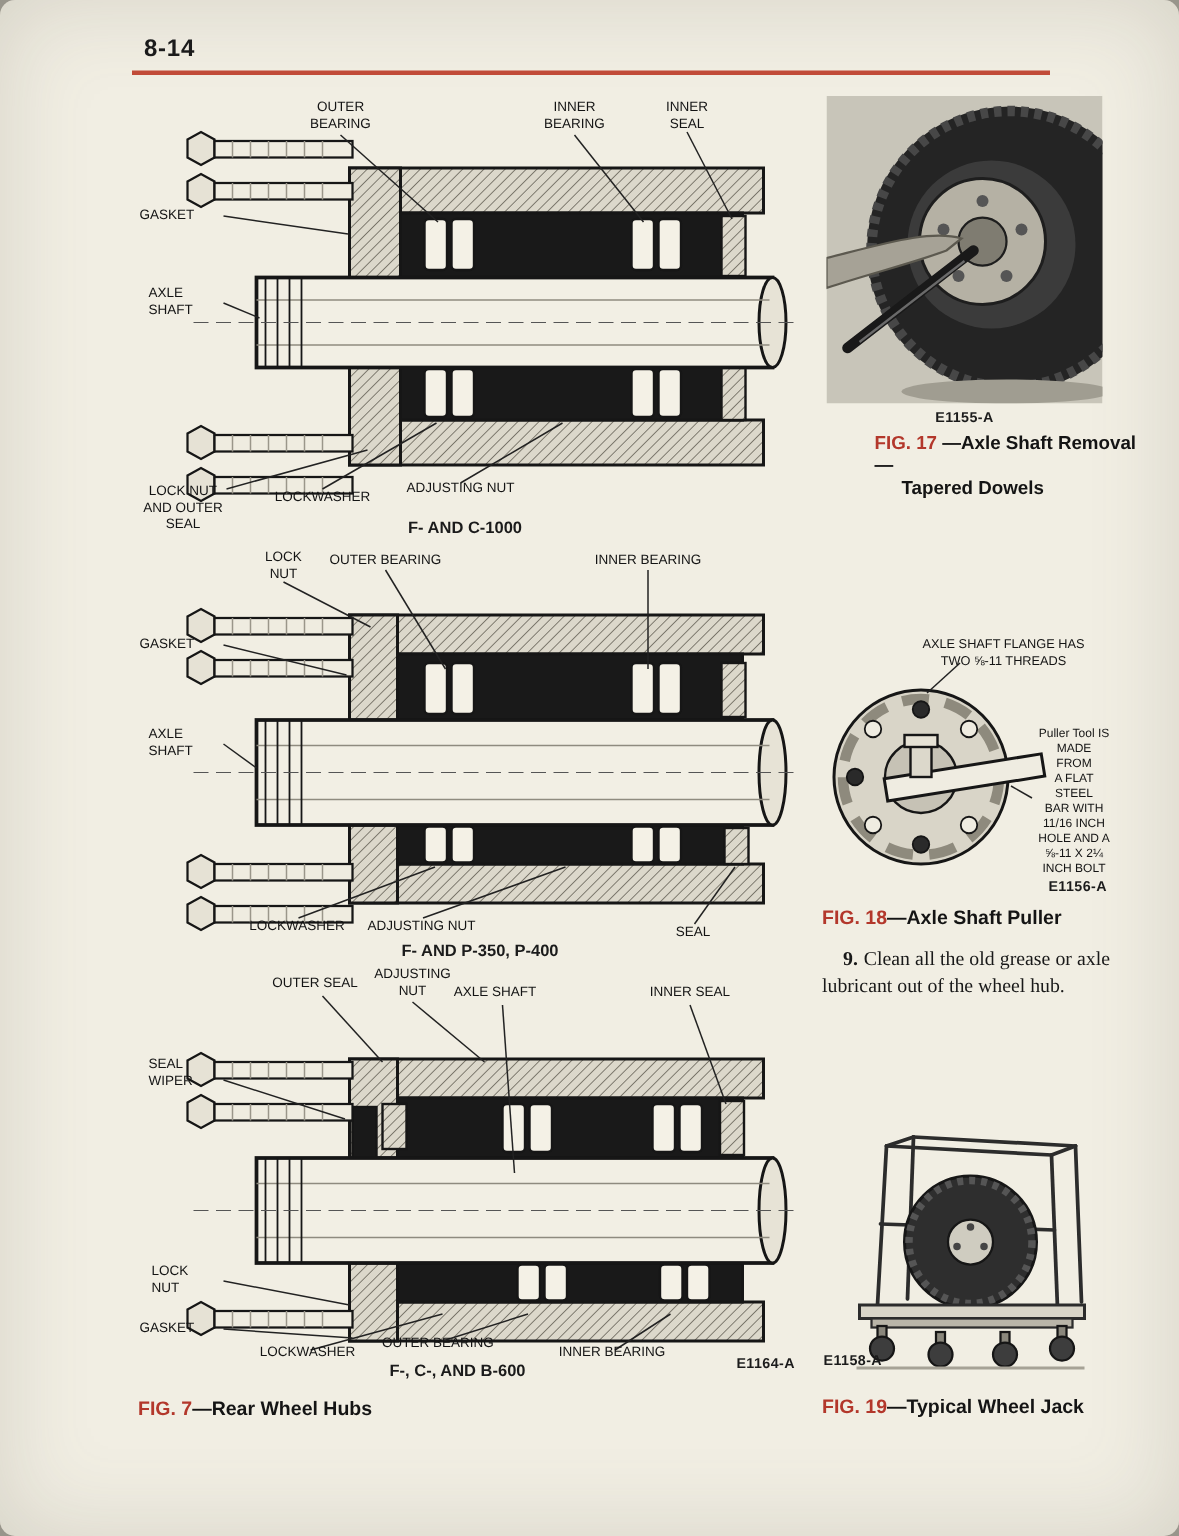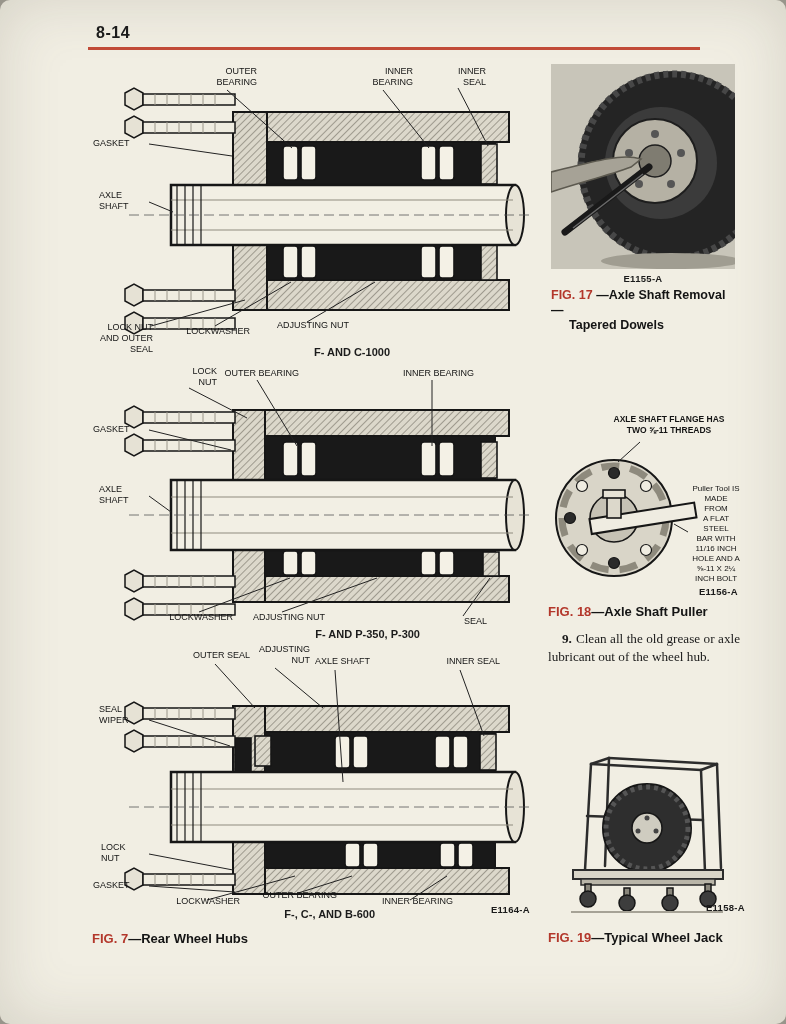--- a/index.html
+++ b/index.html
@@ -14,23 +14,23 @@
   .hdr-title .grp{font-size:15.5px}
   .hdr-title .sep{margin:0 4px}
   .hdr-title .red{color:#b3372b}
   .rule{position:absolute;left:88px;top:47px;width:612px;height:3px;background:#c14b38}
   
   .diag{position:absolute;left:85px;width:452px}
   #d1{top:60px;height:302px}
   #d2{top:362px;height:280px}
   #d3{top:642px;height:290px}
   .diag svg{position:absolute;inset:0;width:100%;height:100%}
-  .lbl{position:absolute;font-size:9px;line-height:1.22;text-align:right;white-space:pre-line;color:#141414}
+  .lbl{position:absolute;font-size:9px;line-height:1.22;text-align:center;white-space:pre-line;color:#141414}
   .lbl.r{text-align:left}
-  .sub{position:absolute;font-size:11px;font-weight:bold;text-align:right;white-space:pre}
+  .sub{position:absolute;font-size:11px;font-weight:bold;text-align:center;white-space:pre}
   .codeno{position:absolute;font-size:9.5px;font-weight:bold;letter-spacing:.3px}
   .caption{position:absolute;font-size:13px;font-weight:bold;color:#141414}
   .caption .figno{color:#b3372b}
   .cap2{display:block;margin-left:18px}
   
   .rc{position:absolute}
   .photo{position:absolute}
   .photo svg{width:100%;height:100%;display:block}
   .body-text{position:absolute;font-family:"Liberation Serif",serif;font-size:13.2px;line-height:1.38;
              text-align:justify;color:#191919}
@@ -218,21 +218,21 @@
     <span class="lbl" style="left:76px;top:4px;width:56px">LOCK
 NUT</span>
     <span class="lbl" style="left:130px;top:6px;width:84px">OUTER BEARING</span>
     <span class="lbl" style="left:305px;top:6px;width:84px">INNER BEARING</span>
     <span class="lbl r" style="left:8px;top:62px;width:54px">GASKET</span>
     <span class="lbl r" style="left:14px;top:122px;width:48px">AXLE
 SHAFT</span>
     <span class="lbl" style="left:78px;top:250px;width:70px">LOCKWASHER</span>
     <span class="lbl" style="left:152px;top:250px;width:88px">ADJUSTING NUT</span>
     <span class="lbl" style="left:352px;top:254px;width:50px">SEAL</span>
-    <span class="sub" style="left:135px;top:266px;width:200px">F- AND P-350, P-300</span>
+    <span class="sub" style="left:135px;top:266px;width:200px">F- AND P-350, P-400</span>
   </div>
 
   <div class="diag" id="d3">
     <svg viewBox="0 0 452 290">
       <defs>
         <pattern id="ph3" width="5" height="5" patternUnits="userSpaceOnUse" patternTransform="rotate(45)">
           <rect width="5" height="5" fill="#dcd8cb"></rect>
             <line x1="0" y1="0" x2="0" y2="5" stroke="#6b675c" stroke-width="1.1"></line>
         </pattern>
       </defs>
@@ -336,28 +336,28 @@
         <circle cx="88" cy="120" r="4"></circle>
           <circle cx="78" cy="89" r="4"></circle>
       </g>
       <path d="M0,128 C30,118 56,112 80,103 L90,95 C70,89 40,98 0,108 Z" fill="#a6a296" stroke="#5c594f" stroke-width="1.5"></path>
       <line x1="14" y1="168" x2="98" y2="103" stroke="#191919" stroke-width="7" stroke-linecap="round"></line>
       <line x1="22" y1="164" x2="92" y2="110" stroke="#6a6a6a" stroke-width="1.5"></line>
       <ellipse cx="120" cy="197" rx="70" ry="8" fill="#a09d91"></ellipse>
     </svg>
   </div>
   <span class="codeno" style="left:551px;top:273px;width:184px;text-align:center">E1155-A</span>
-  <p class="caption" style="left:551px;top:288px;width:186px;font-size:12.5px;line-height:1.2">
+  <p class="caption" style="left:583px;top:288px;width:186px;font-size:12.5px;line-height:1.2">
     <span class="figno">FIG. 17</span><span> —Axle Shaft Removal—</span>
     <span class="cap2">Tapered Dowels</span>
   </p>
 
 
   <div class="rc" style="left:548px;top:412px;width:192px;height:190px">
-    <span class="f18-lbl" style="left:50px;top:2px;width:142px;font-weight:bold">AXLE SHAFT FLANGE HAS
+    <span class="f18-lbl" style="left:50px;top:12px;width:142px;font-weight:normal">AXLE SHAFT FLANGE HAS
 TWO ⅝-11 THREADS</span>
     <svg style="position:absolute;left:0;top:26px;width:150px;height:152px" viewBox="0 0 150 152">
       <circle cx="66" cy="80" r="58" fill="#d9d5c8" stroke="#161616" stroke-width="2"></circle>
       <circle cx="66" cy="80" r="52" fill="none" stroke="#8e8a7d" stroke-width="7" stroke-dasharray="18 11"></circle>
       <g stroke="#161616" stroke-width="1.2">
         <circle cx="66" cy="35" r="5.5" fill="#2a2a2a"></circle>
           <circle cx="98" cy="48" r="5.5" fill="#efece1"></circle>
         <circle cx="110" cy="80" r="5.5" fill="#2a2a2a"></circle>
           <circle cx="98" cy="112" r="5.5" fill="#efece1"></circle>
         <circle cx="66" cy="125" r="5.5" fill="#2a2a2a"></circle>
@@ -423,18 +423,18 @@
         <rect x="73" y="138" width="6" height="9" fill="#8a877c"></rect>
           <circle cx="76" cy="153" r="8" fill="#3d3d3d"></circle>
         <rect x="116" y="138" width="6" height="9" fill="#8a877c"></rect>
           <circle cx="119" cy="153" r="8" fill="#3d3d3d"></circle>
         <rect x="154" y="134" width="6" height="9" fill="#8a877c"></rect>
           <circle cx="157" cy="149" r="8" fill="#3d3d3d"></circle>
       </g>
       <line x1="20" y1="162" x2="172" y2="162" stroke="#a6a296" stroke-width="2"></line>
     </svg>
   </div>
-  <span class="codeno" style="left:565px;top:902px;width:180px;text-align:right;z-index:2">E1158-A</span>
+  <span class="codeno" style="left:549px;top:902px;width:180px;text-align:left;z-index:2">E1158-A</span>
   <p class="caption" style="left:548px;top:930px">
     <span class="figno">FIG. 19</span><span>—Typical Wheel Jack</span>
   </p>
 
 </div>
 
 </body></html>

